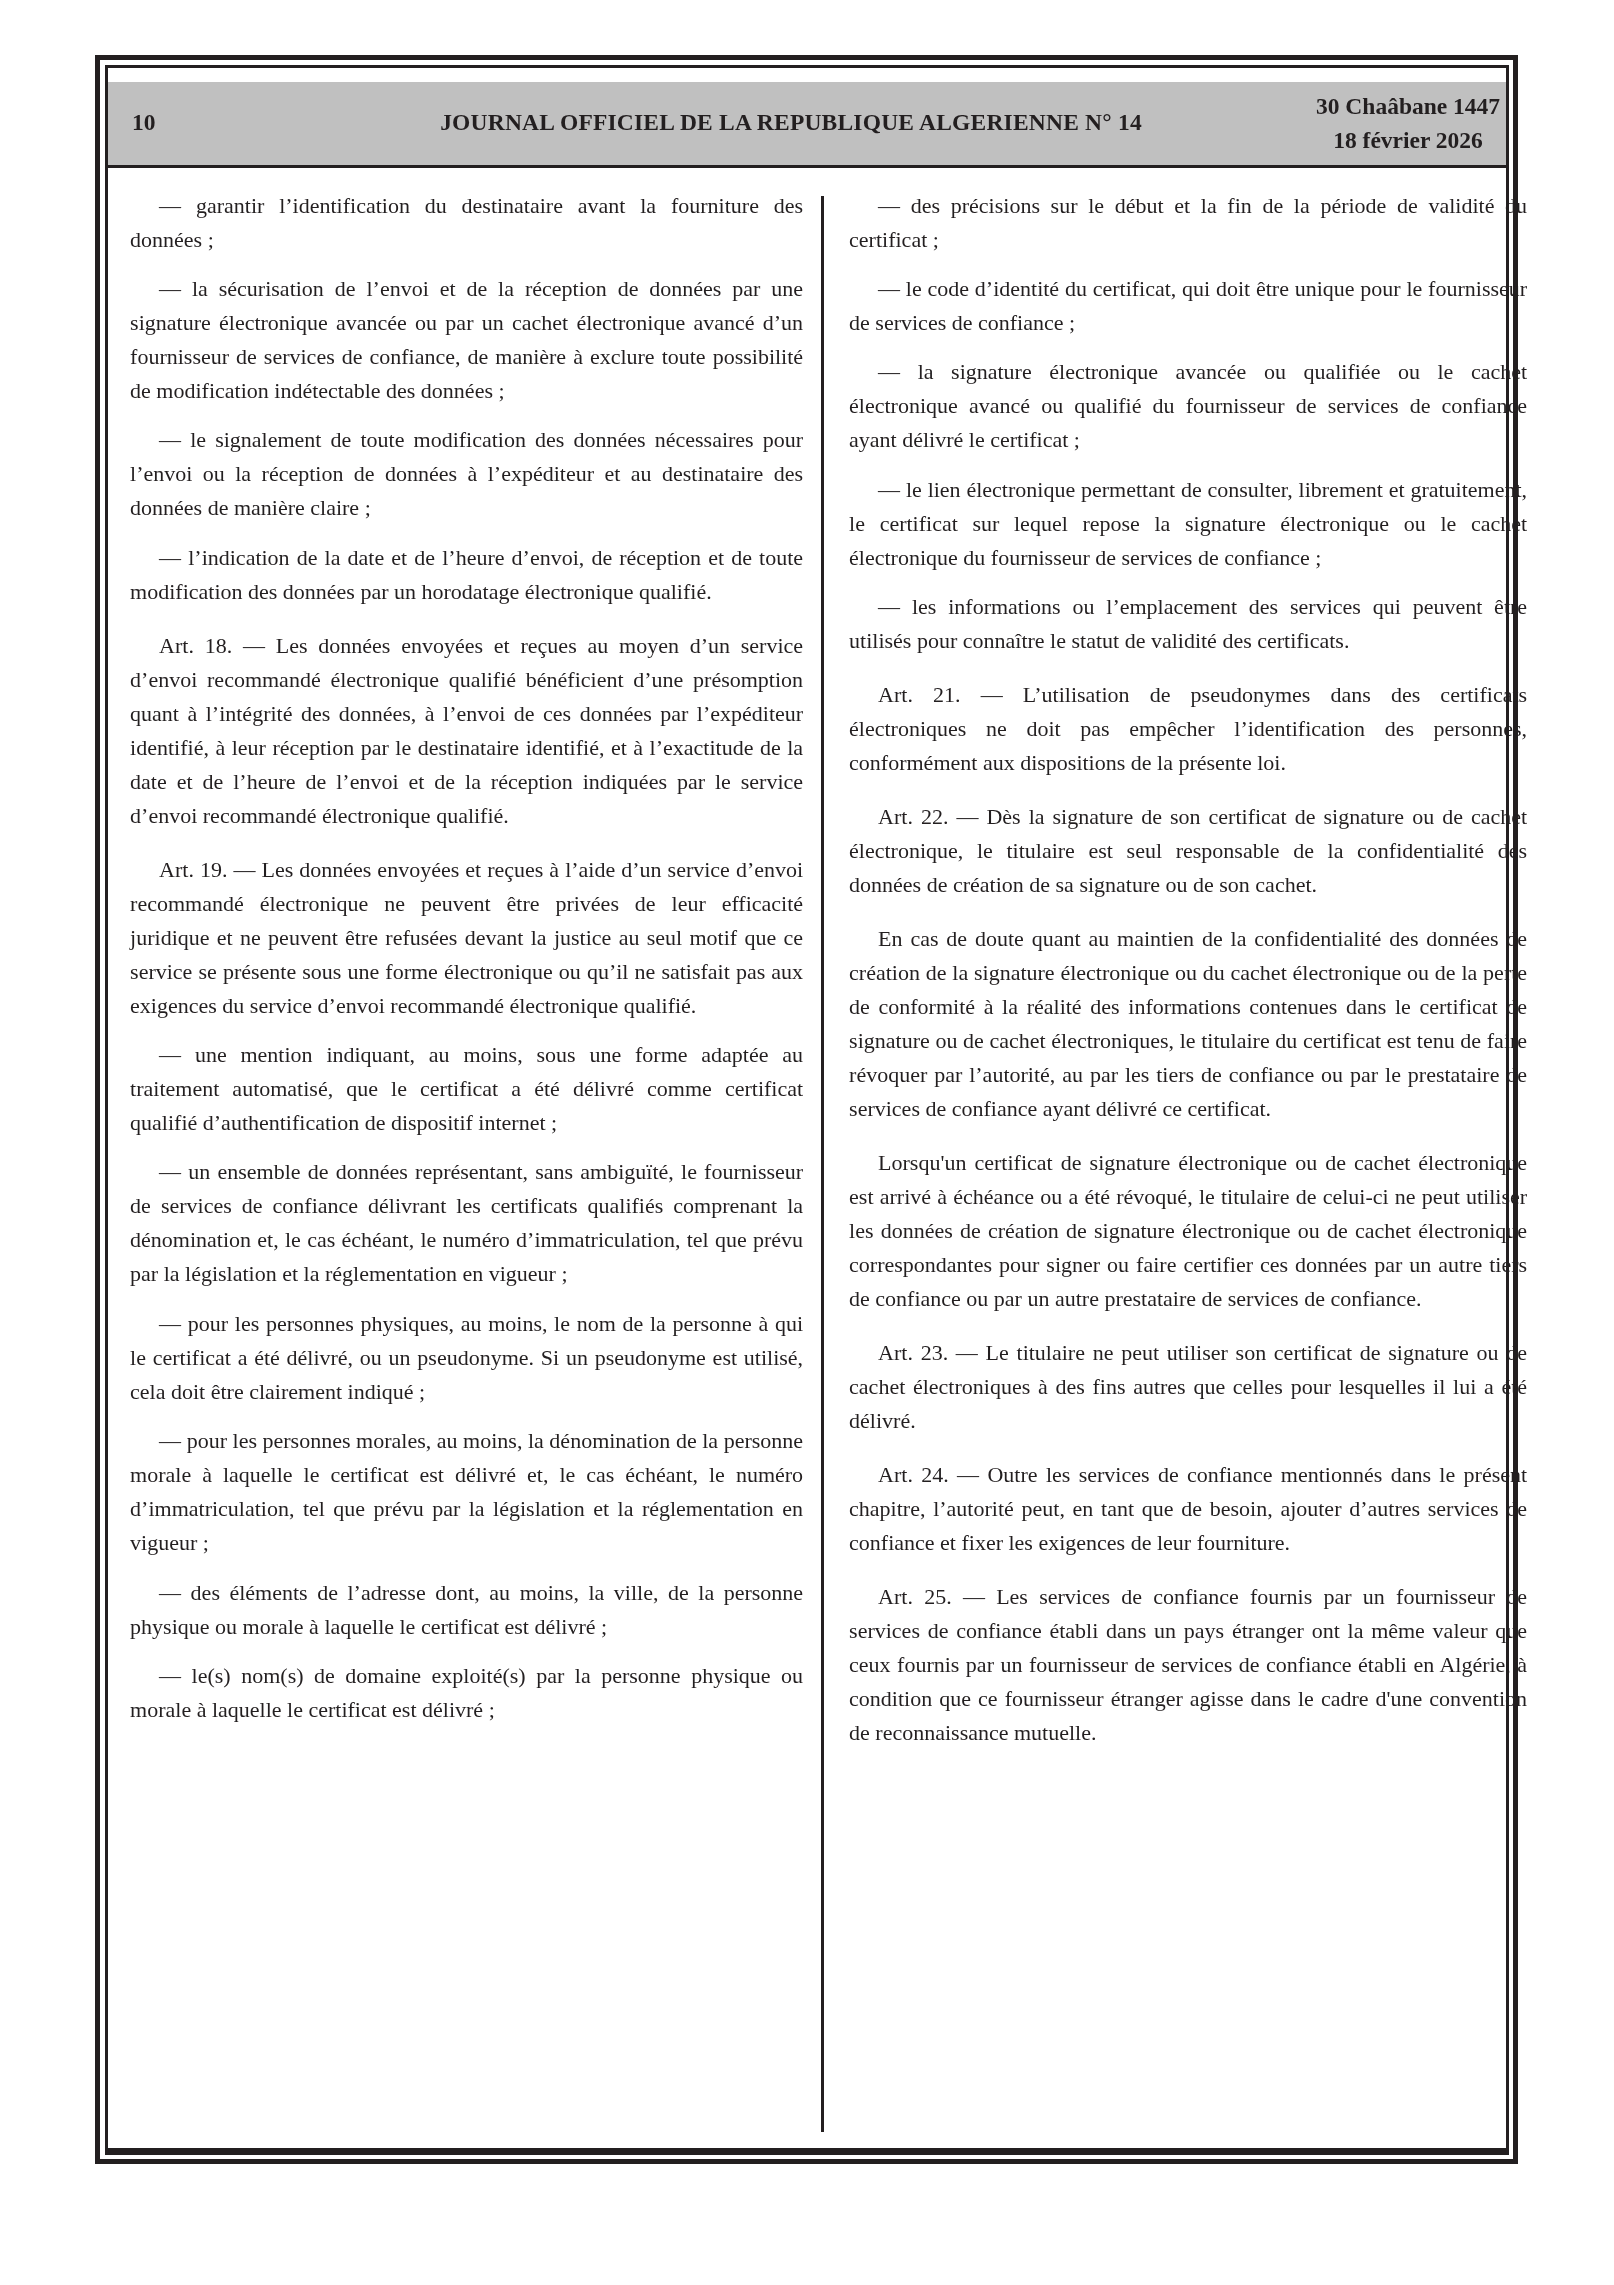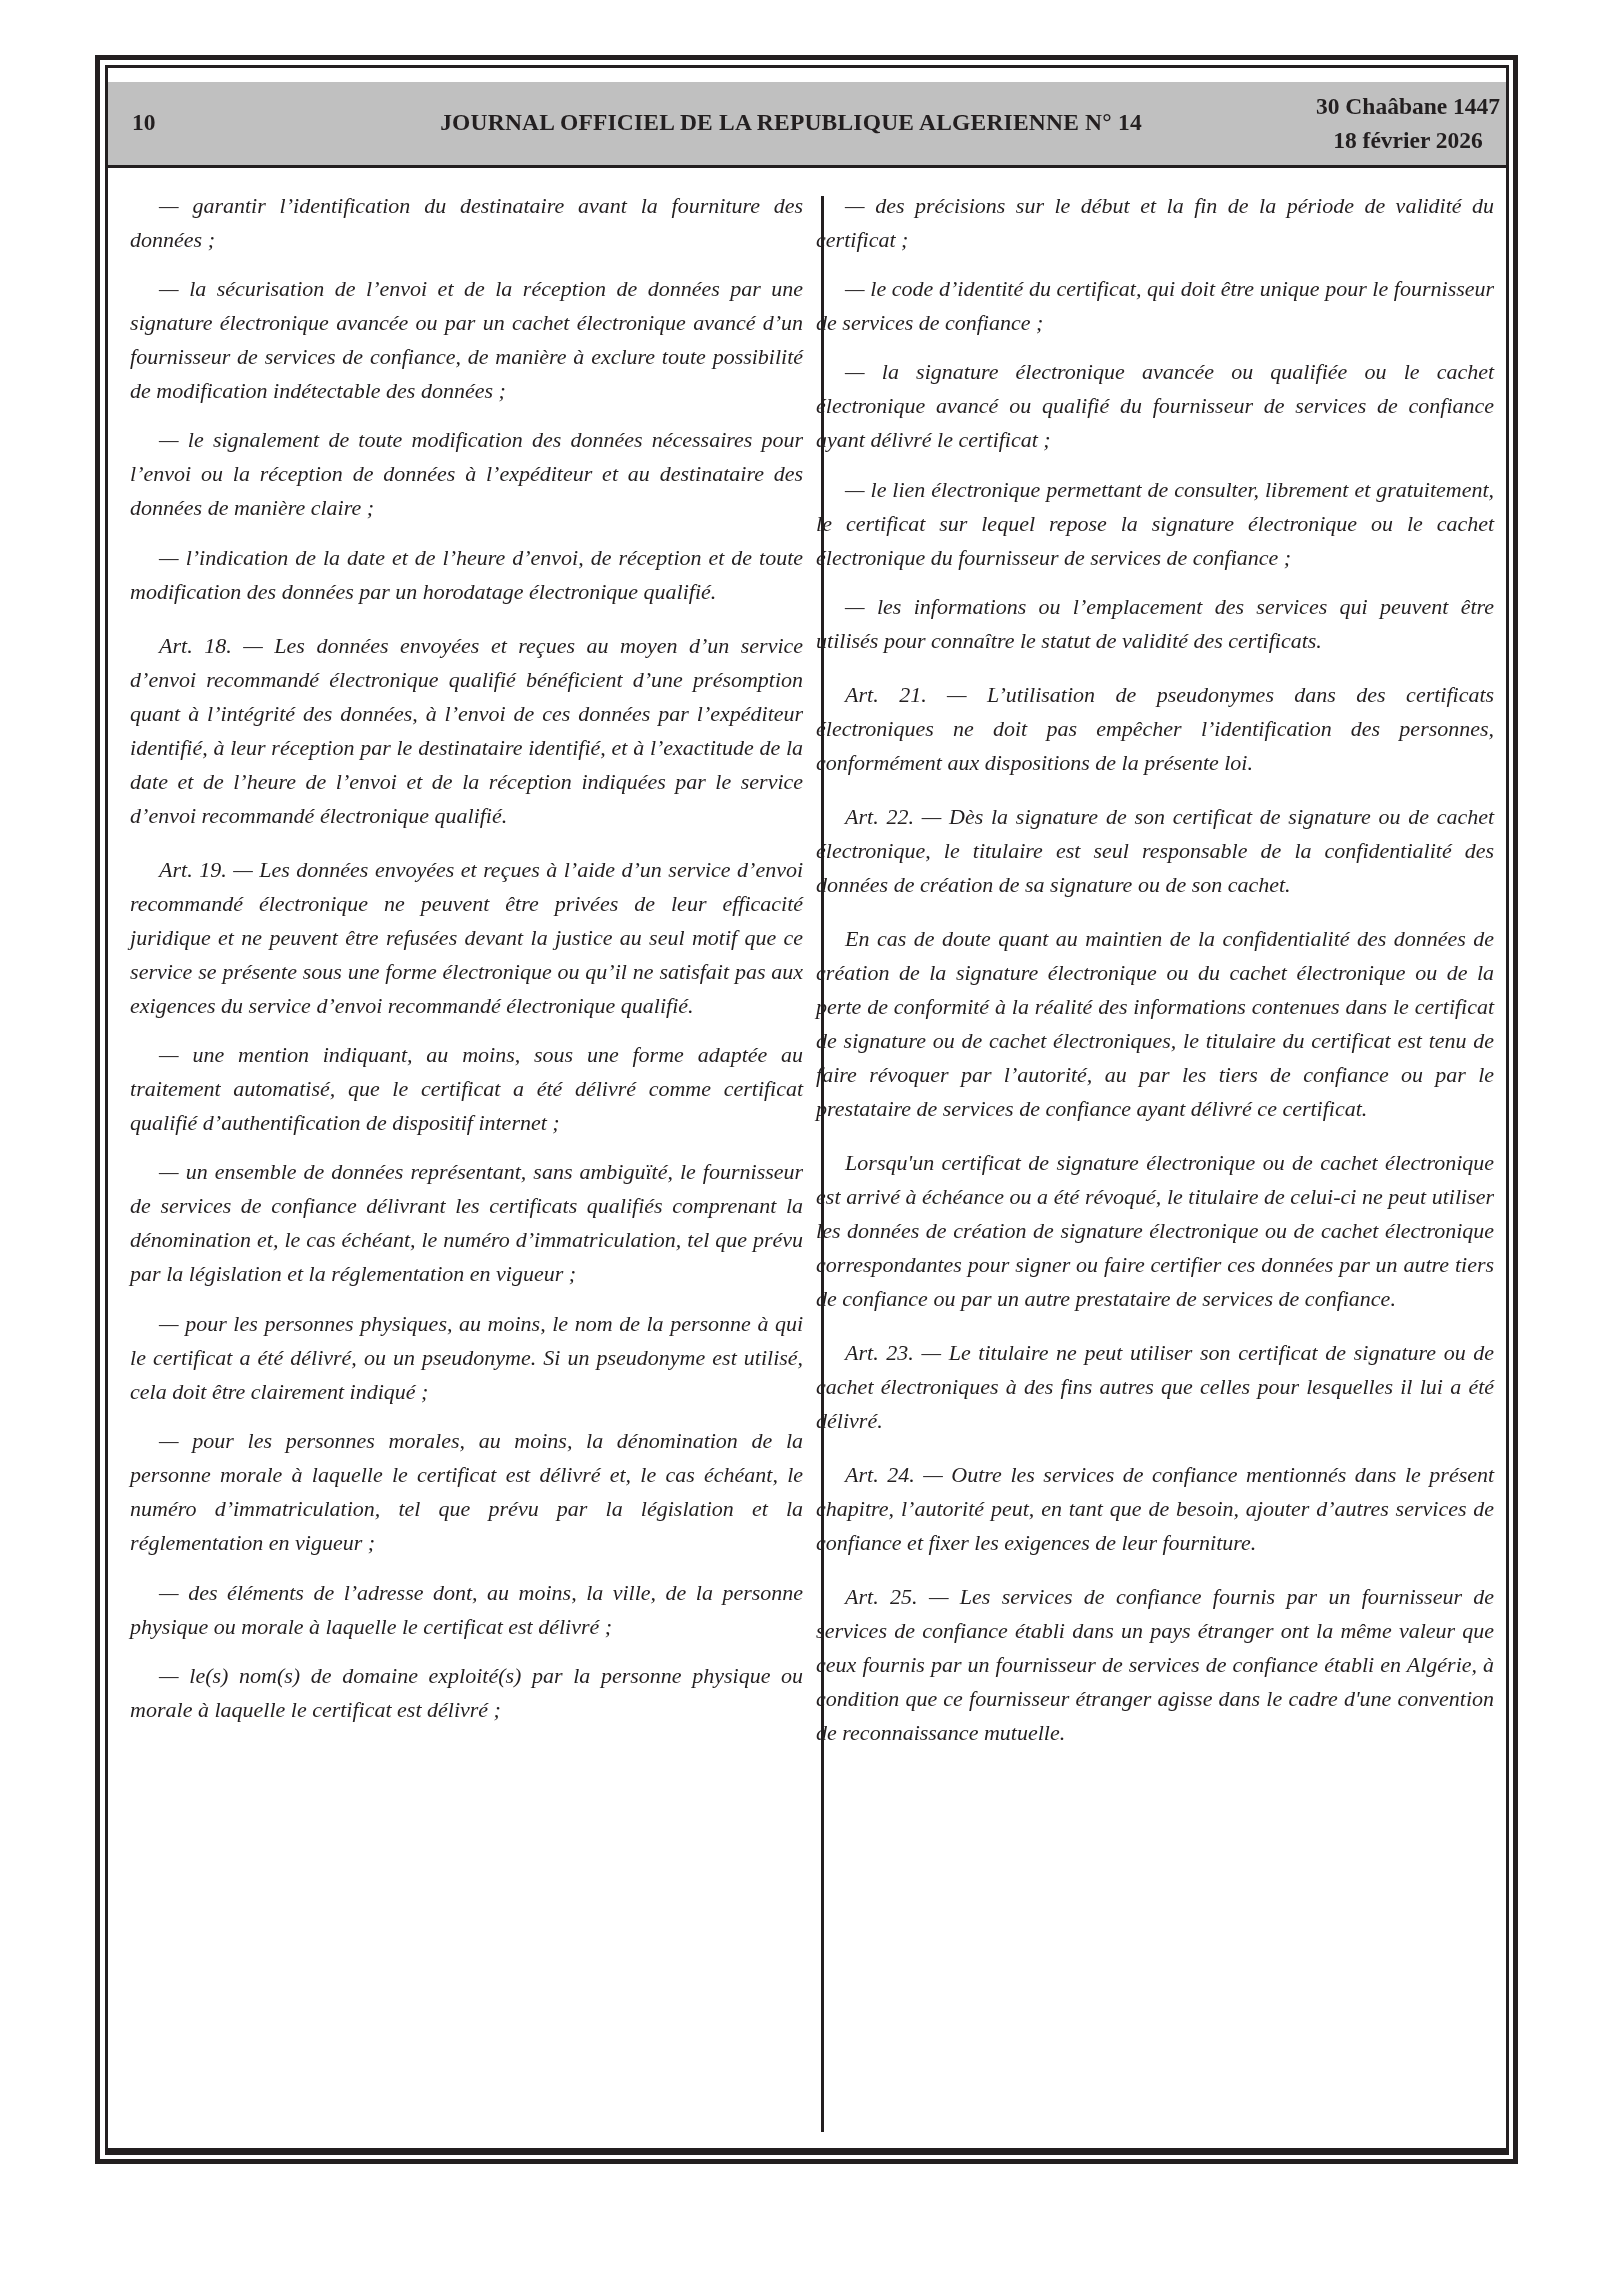--- a/index.html
+++ b/index.html
@@ -8,25 +8,25 @@
   .frame-outer { position:absolute; left:95px; top:55px; width:1423px; height:2109px;
                  border:5.4px solid #231f20; box-sizing:border-box; background:#fff; }
   .frame-inner { position:absolute; left:4.5px; top:4.5px; right:4.5px; bottom:4.5px;
                  border:3.6px solid #231f20; border-bottom-width:7.2px; box-sizing:border-box; }
   .header { position:absolute; left:0; top:14px; right:0; height:86px; background:#c0c0c0;
             border-bottom:3.6px solid #231f20; box-sizing:border-box; font-weight:bold; }
   .hdr-page { position:absolute; left:24.4px; top:27px; font-size:23.5px; }
   .hdr-title { position:absolute; left:0; right:0; top:27px; text-align:center; font-size:23.5px;
                padding-right:54px; letter-spacing:0.2px;margin-left:23px; }
   .hdr-dates { position:absolute; right:5.4px; top:7.2px; text-align:center; font-size:23.5px; line-height:34px; }
-  .columns { position:absolute; left:22.6px; right:22.6px; top:121px; bottom:27px;font-style:italic; }
+  .columns { position:absolute; left:22.6px; right:22.6px; top:121px; bottom:27px; }
   .col { position:absolute; top:0; width:673px; font-size:22px; line-height:34px; text-align:justify;
          text-align-last:left; }
   .col-left { left:0; }
-  .col-right { left:686px; width:678px; }
+  .col-right { left:719px; width:678px; }
   .divider { position:absolute; left:691px; top:7.2px; width:2.7px; height:1936px; background:#231f20; }
   p { margin:0 0 15.4px 0; text-indent:29px; hyphens:none; }
   p.art { margin-top:20px; }
   p.first { margin-top:0; }
 </style>
 </head>
 <body>
 
 <div class="frame-outer">
   <div class="frame-inner">

